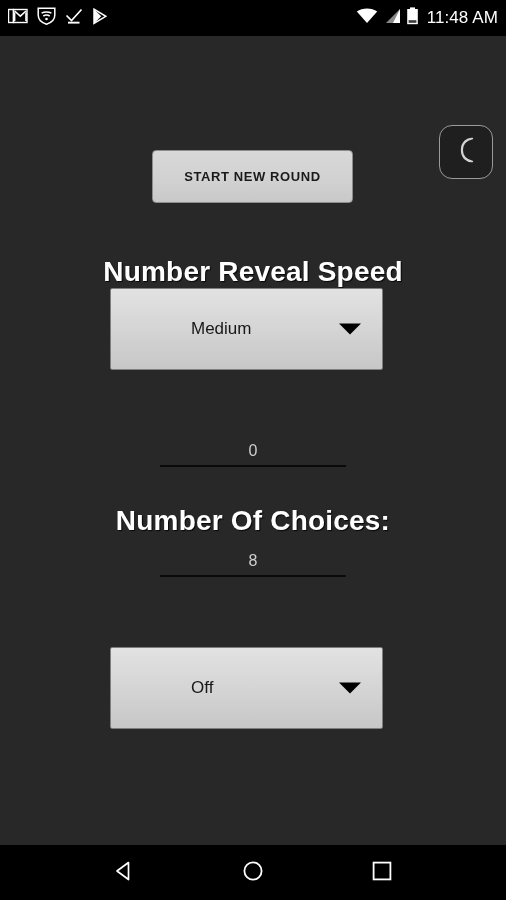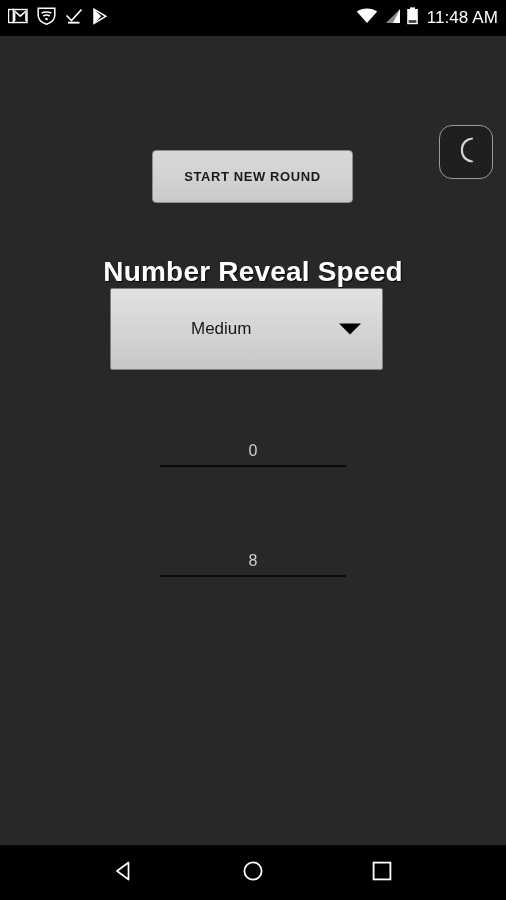--- a/index.html
+++ b/index.html
@@ -291,25 +291,30 @@
     <div class="spinner" id="spinner-reveal-speed">
       <span class="spinner-value">Medium</span>
       <span class="spinner-arrow"></span>
     </div>
 
     <div class="edit-field" id="field-begin-digit">
       <span class="edit-value">0</span>
       <span class="edit-underline"></span>
     </div>
 
+    <div class="field-label" id="label-num-choices">Number Of Choices:</div>
     <div class="edit-field" id="field-num-choices">
       <span class="edit-value">8</span>
       <span class="edit-underline"></span>
     </div>
 
+    <div class="spinner" id="spinner-timed-mode">
+      <span class="spinner-value">Off</span>
+      <span class="spinner-arrow"></span>
+    </div>
 
   </div>
 
   <div id="nav-bar">
     <div class="nav-btn">
       <span>
         <svg width="24" height="24" viewBox="0 0 24 24">
           <path d="M16.5 3.5 L5 12 L16.5 20.5 Z" fill="none" stroke="#fff" stroke-width="1.7" stroke-linejoin="round"></path>
         </svg>
       </span>

